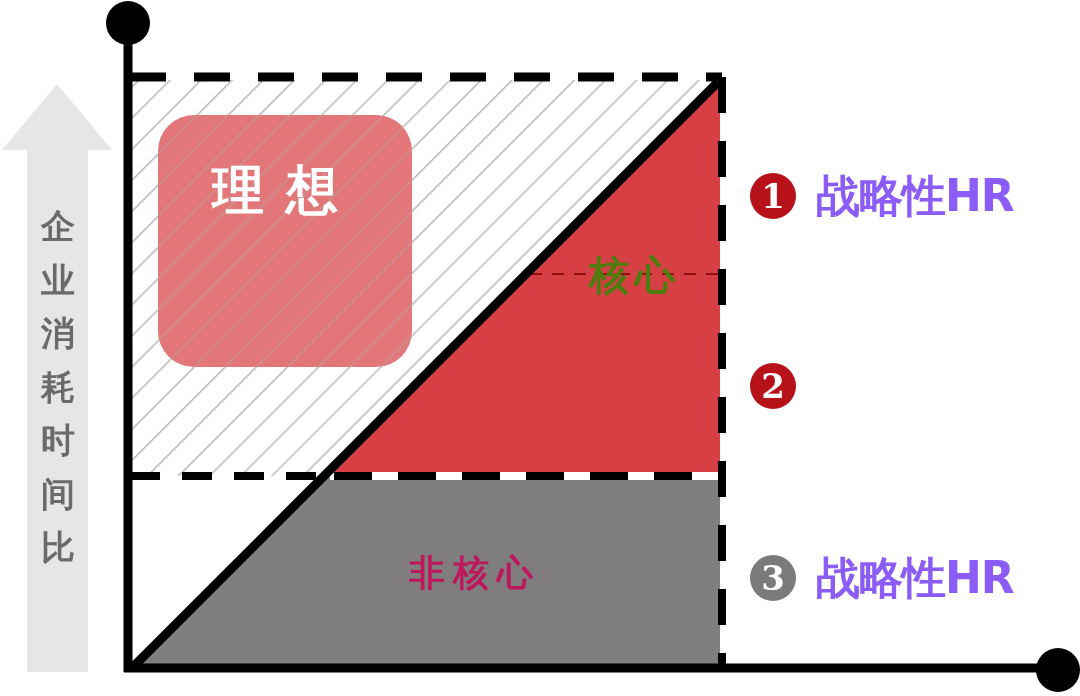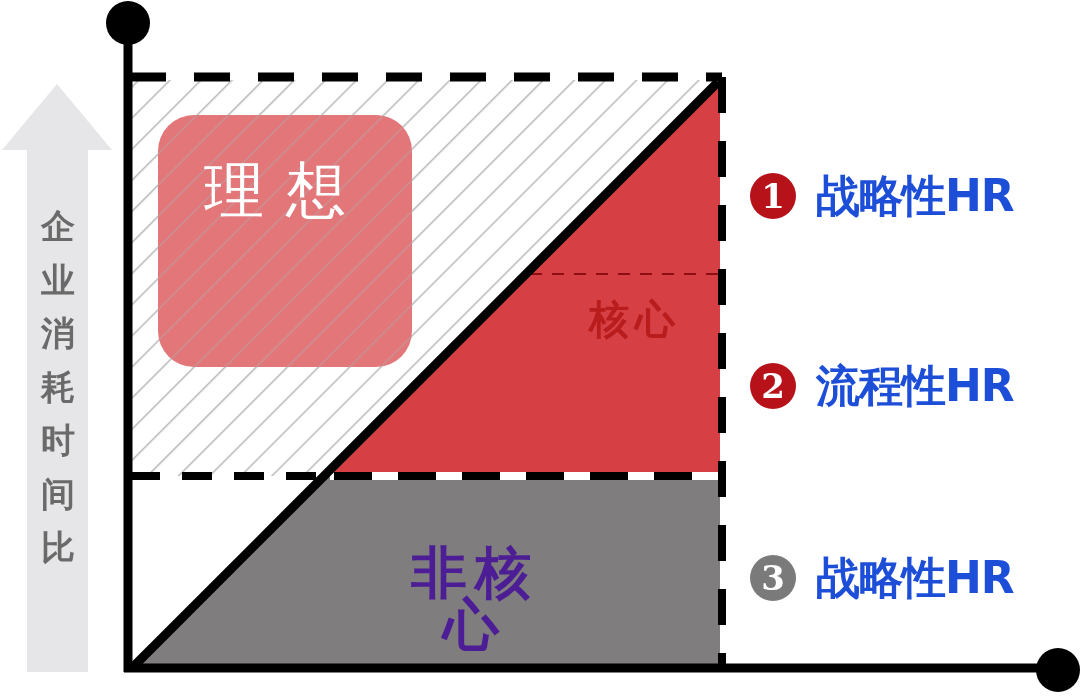--- a/index.html
+++ b/index.html
@@ -1,25 +1,25 @@
 <!DOCTYPE html>
 <html><head>
 <meta charset="utf-8">
 <style>
   html, body { margin: 0; padding: 0; background: #ffffff; }
   body { width: 1080px; height: 696px; position: relative; overflow: hidden; font-family: "DejaVu Sans", "Liberation Sans", sans-serif; }
   svg { position: absolute; left: 0; top: 0; }
   .label-row { position: absolute; left: 750px; display: flex; align-items: center; height: 56px; }
   .badge { width: 46px; height: 46px; border-radius: 50%; display: flex; align-items: center; justify-content: center; color: #fff; font-family: "DejaVu Serif", "Liberation Serif", serif; font-size: 34px; font-weight: bold; line-height: 1; box-sizing: border-box; }
-  .label-text { margin-left: 20px; font-size: 44px; font-weight: bold; color: #1d4ed8; letter-spacing: -1px; white-space: nowrap; }
+  .label-text { margin-left: 20px; font-size: 44px; font-weight: bold; color: #8b5cf6; letter-spacing: -1px; white-space: nowrap; }
   .y-axis-label { position: absolute; left: 27px; top: 200px; width: 62px; display: flex; flex-direction: column; align-items: center; }
   .y-axis-label span { font-size: 34px; font-weight: bold; color: #6a6a6a; line-height: 53.5px; }
-  .ideal-text { position: absolute; left: 160px; top: 140px; width: 252px; text-align: center; color: #fff; font-weight: normal; font-size: 60px; line-height: 100px; letter-spacing: 22px; }
-  .core-text { position: absolute; left: 560px; top: 252px; width: 150px; text-align: center; color: #b91c1c; font-weight: bold; font-size: 40px; line-height: 46px; letter-spacing: 6px; margin-top: 44px; }
-  .noncore-text { position: absolute; left: 380px; top: 547px; width: 190px; text-align: center; color: #4c1d95; font-weight: bold; font-size: 56px; line-height: 52px; letter-spacing: 8px; }
+  .ideal-text { position: absolute; left: 160px; top: 140px; width: 252px; text-align: center; color: #fff; font-weight: bold; font-size: 52px; line-height: 100px; letter-spacing: 22px; }
+  .core-text { position: absolute; left: 560px; top: 252px; width: 150px; text-align: center; color: #4d7c0f; font-weight: bold; font-size: 40px; line-height: 46px; letter-spacing: 6px; }
+  .noncore-text { position: absolute; left: 380px; top: 547px; width: 190px; text-align: center; color: #be185d; font-weight: bold; font-size: 36px; line-height: 52px; letter-spacing: 8px; }
 </style>
 </head>
 <body>
 
 <svg width="1080" height="696" viewBox="0 0 1080 696">
   <defs>
     <pattern id="hatch" patternUnits="userSpaceOnUse" width="22" height="22" patternTransform="rotate(45)">
       <line x1="0" y1="0" x2="0" y2="22" stroke="#b8b8b8" stroke-width="3"></line>
     </pattern>
     <clipPath id="upper-left-clip">
@@ -86,18 +86,17 @@
 <div class="core-text">核心</div>
 
 <div class="noncore-text">非核心</div>
 
 <div class="label-row" style="top:168px;">
   <div class="badge" style="background:#b7121a;">1</div>
   <div class="label-text">战略性HR</div>
 </div>
 <div class="label-row" style="top:358px;">
   <div class="badge" style="background:#b7121a;">2</div>
-  <div class="label-text">流程性HR</div>
 </div>
 <div class="label-row" style="top:550px;">
   <div class="badge" style="background:#7a7a7a;">3</div>
   <div class="label-text">战略性HR</div>
 </div>
 
 </body></html>

